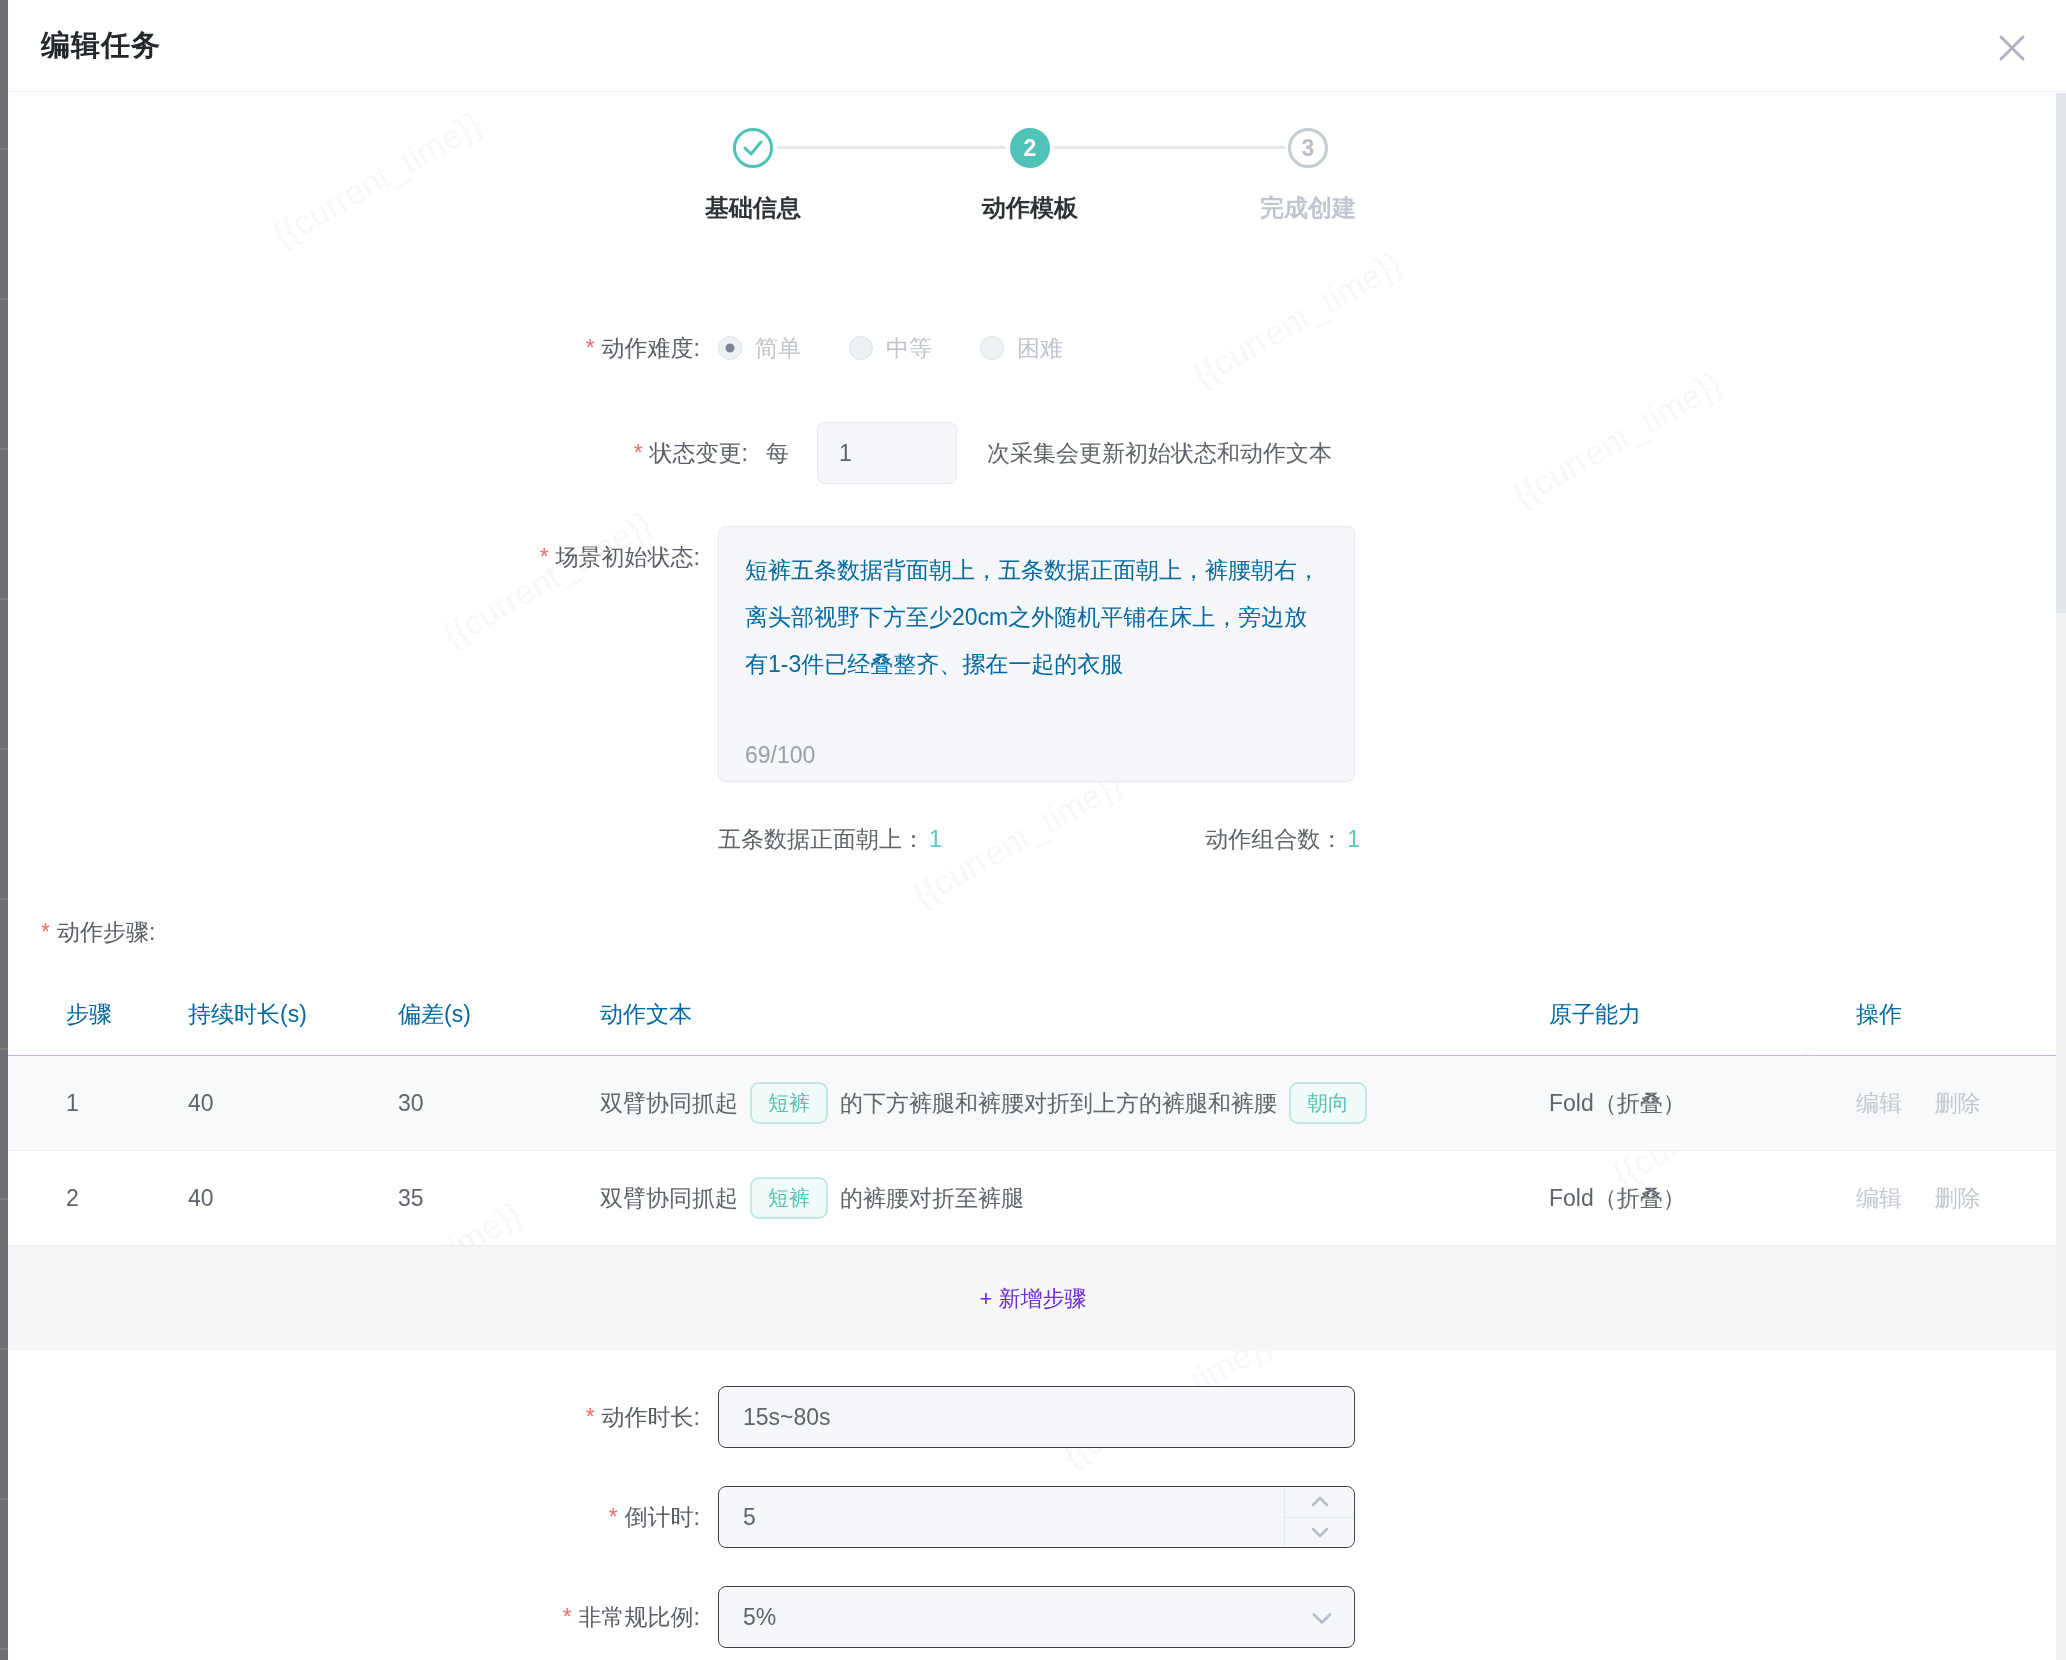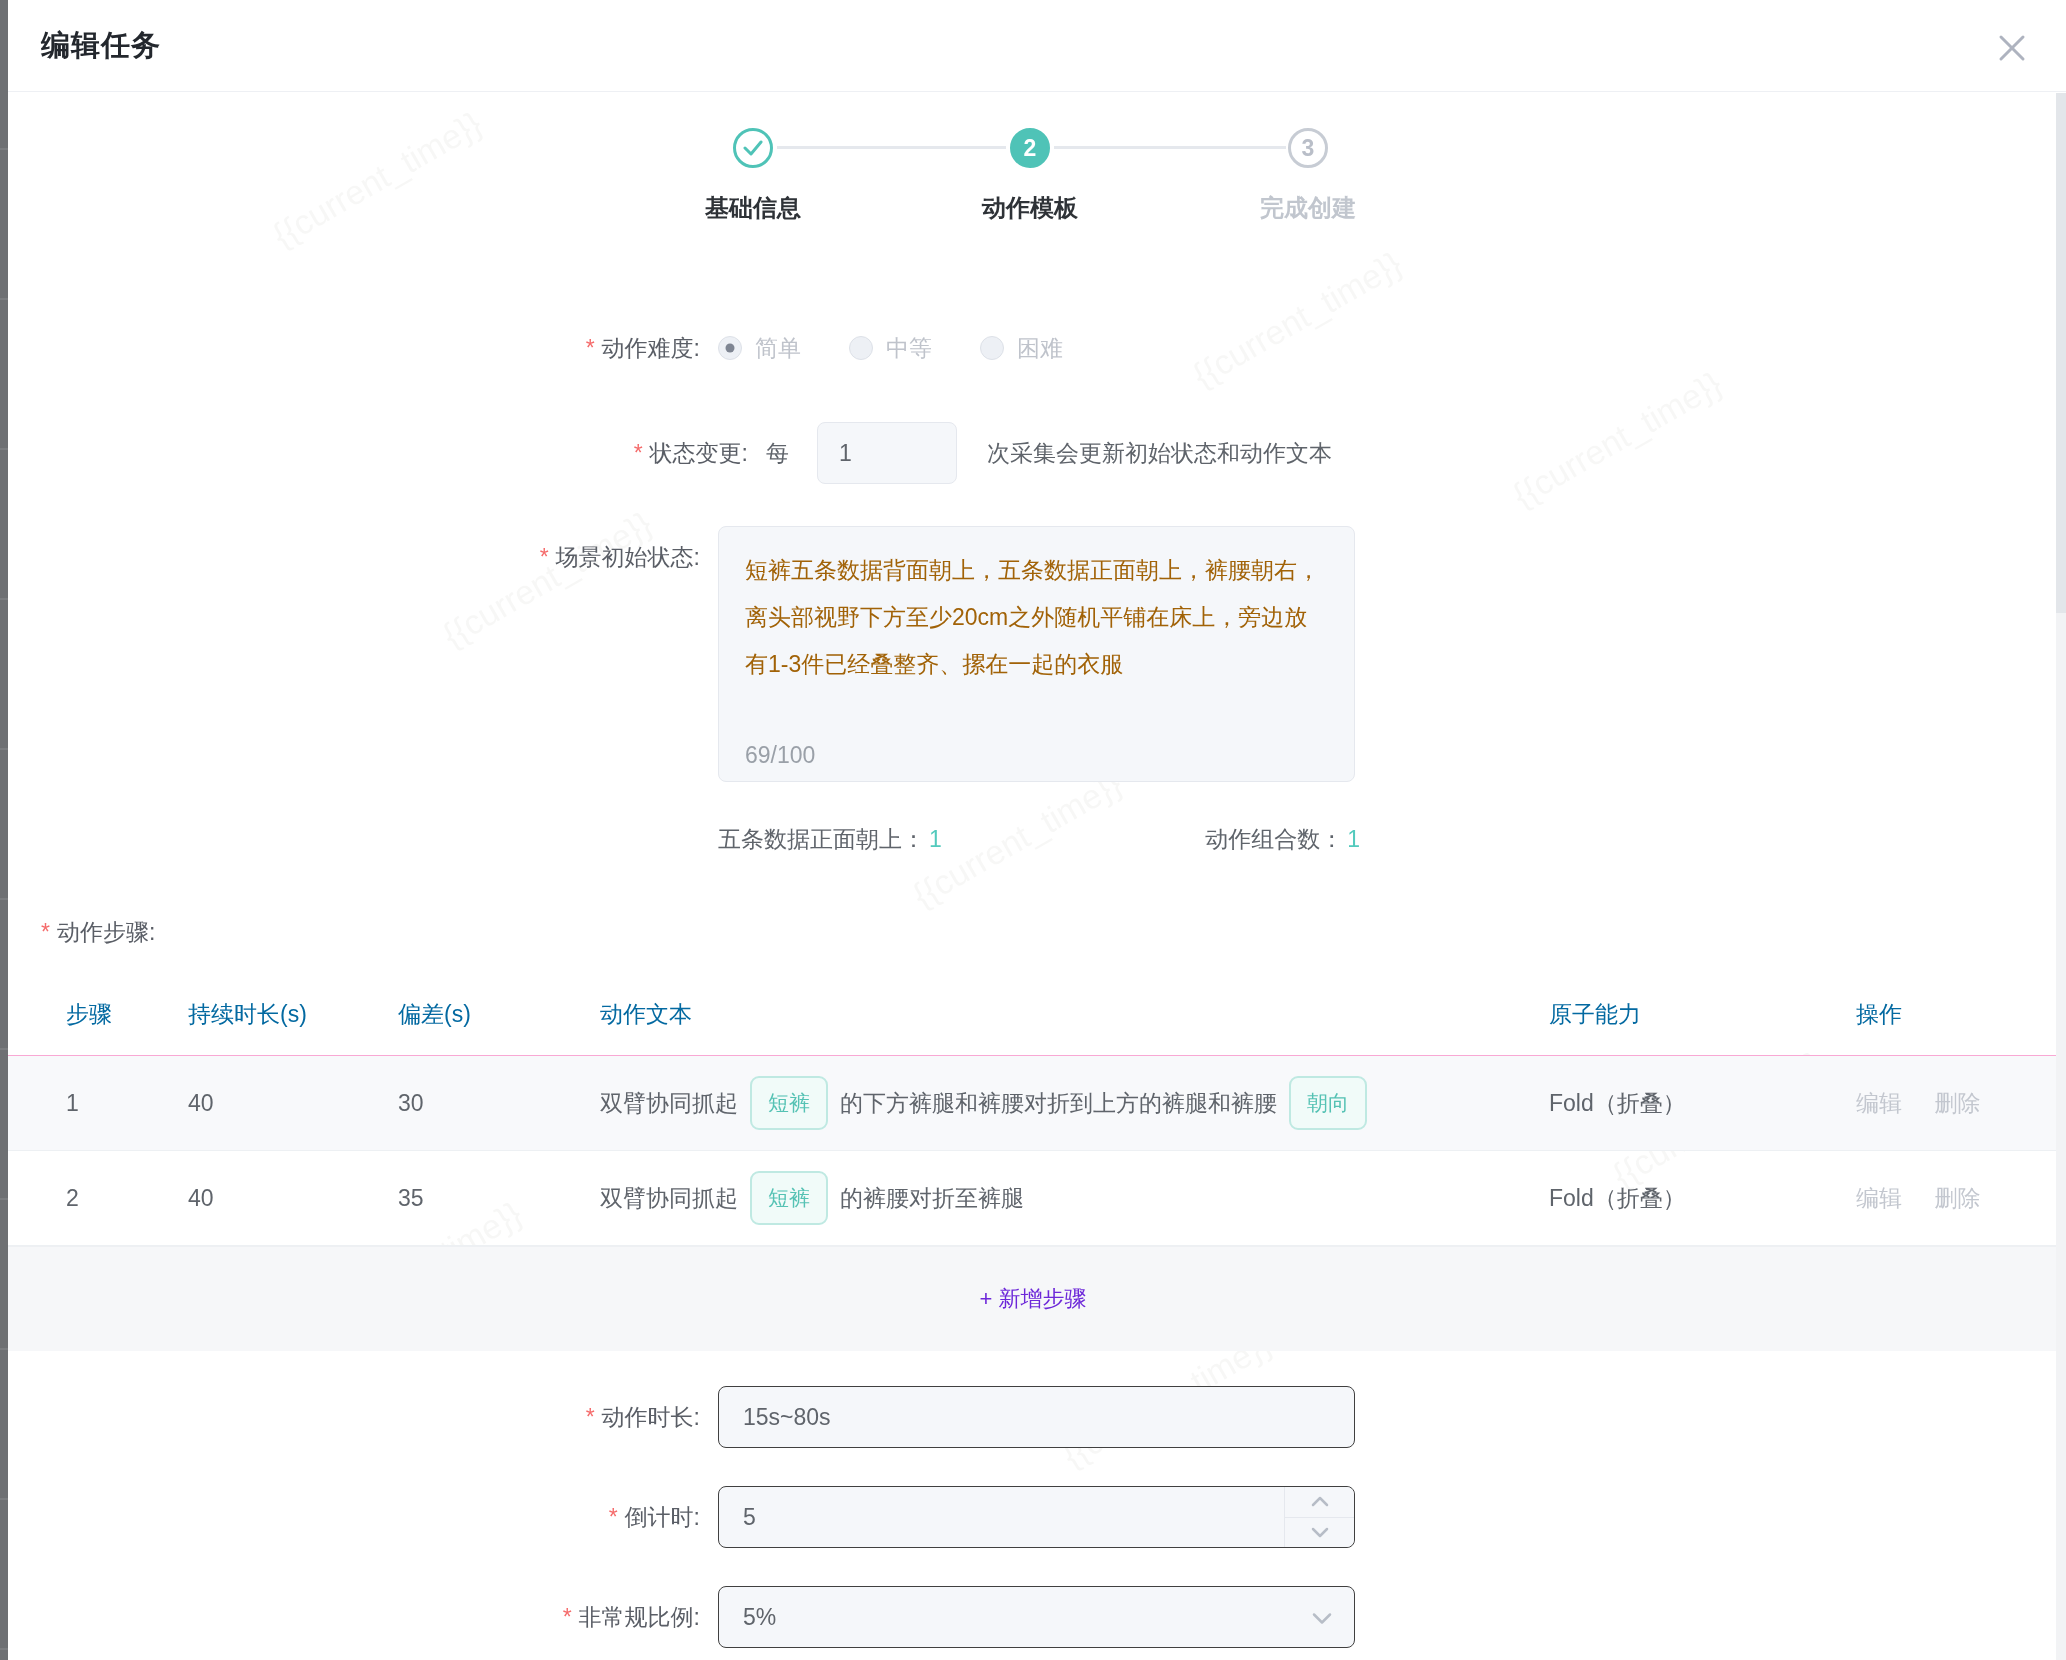--- a/index.html
+++ b/index.html
@@ -55,21 +55,21 @@
   .radio-label { font-size:23px; color:#bfc3cb; }
 
   .inline-txt { font-size:23px; color:#5f646b; }
   .mini-input { width:140px; height:62px; margin-left:28px; margin-right:30px; background:#f5f7fa;
     border:1px solid #e5e8ee; border-radius:8px; display:flex; align-items:center; padding-left:21px;
     font-size:23px; color:#5f646b; }
 
   
   .textarea-box { position:relative; width:637px; height:256px; margin-left:18px; background:#f5f7fa;
     border:1px solid #e5e8ee; border-radius:8px; padding:20px 26px; }
-  .textarea-text { font-size:23px; line-height:47px; color:#a16207; }
+  .textarea-text { font-size:23px; line-height:47px; color:#0369a1; }
   .textarea-counter { position:absolute; left:26px; bottom:12px; font-size:23px; color:#9aa0a8; }
 
   
   .combos { display:flex; justify-content:space-between; margin-left:718px; width:642px; height:30px;
     align-items:center; position:relative; z-index:5; }
   .combo { font-size:23px; color:#5f646b; }
   .combo .val { color:#53cabd; margin-left:4px; }
 
   
   .steps-label-row { margin-top:63px; height:30px; display:flex; align-items:center; padding-left:41px;
@@ -77,21 +77,21 @@
   .steps-label-row .txt { font-size:23px; color:#5a5e66; }
 
   
   .steps-table { position:relative; z-index:5; margin-top:26px; }
   .t-row { display:grid; grid-template-columns:122px 210px 202px 1fr 307px 190px;
     padding-left:66px; padding-right:20px; align-items:center; font-size:23px; color:#5f646b; }
   .t-head { height:83px; font-weight:normal; color:#0369a1; border-bottom:1px solid #f9a8d4; }
   .t-body-row { height:95px; border-bottom:1px solid #edf0f3; }
   .t-body-row.striped { background:#f8f9fb; }
   .cell-text { display:flex; align-items:center; flex-wrap:nowrap; padding-right:30px; }
-  .tag { display:inline-flex; align-items:center; height:54px; padding:0 16px; margin:0 12px;
+  .tag { display:inline-flex; align-items:center; height:42px; padding:0 16px; margin:0 12px;
     border:2px solid #bfe9e2; background:#f1fbf9; color:#55c2b4; border-radius:9px; font-size:21px; flex:none; }
   .op-link { color:#c3c7cf; margin-right:26px; cursor:pointer; }
   .add-row { height:105px; background:#f6f7f9; border-top:1px solid #eef0f3; display:flex;
     align-items:center; justify-content:center; cursor:pointer; }
   .add-row .txt { font-size:22px; color:#6d28d9; }
 
   
   .wide-input { position:relative; width:637px; height:62px; margin-left:18px; background:#f5f7fa;
     border:1px solid #404040; border-radius:8px; display:flex; align-items:center; padding-left:24px;
     font-size:23px; color:#5f646b; }

